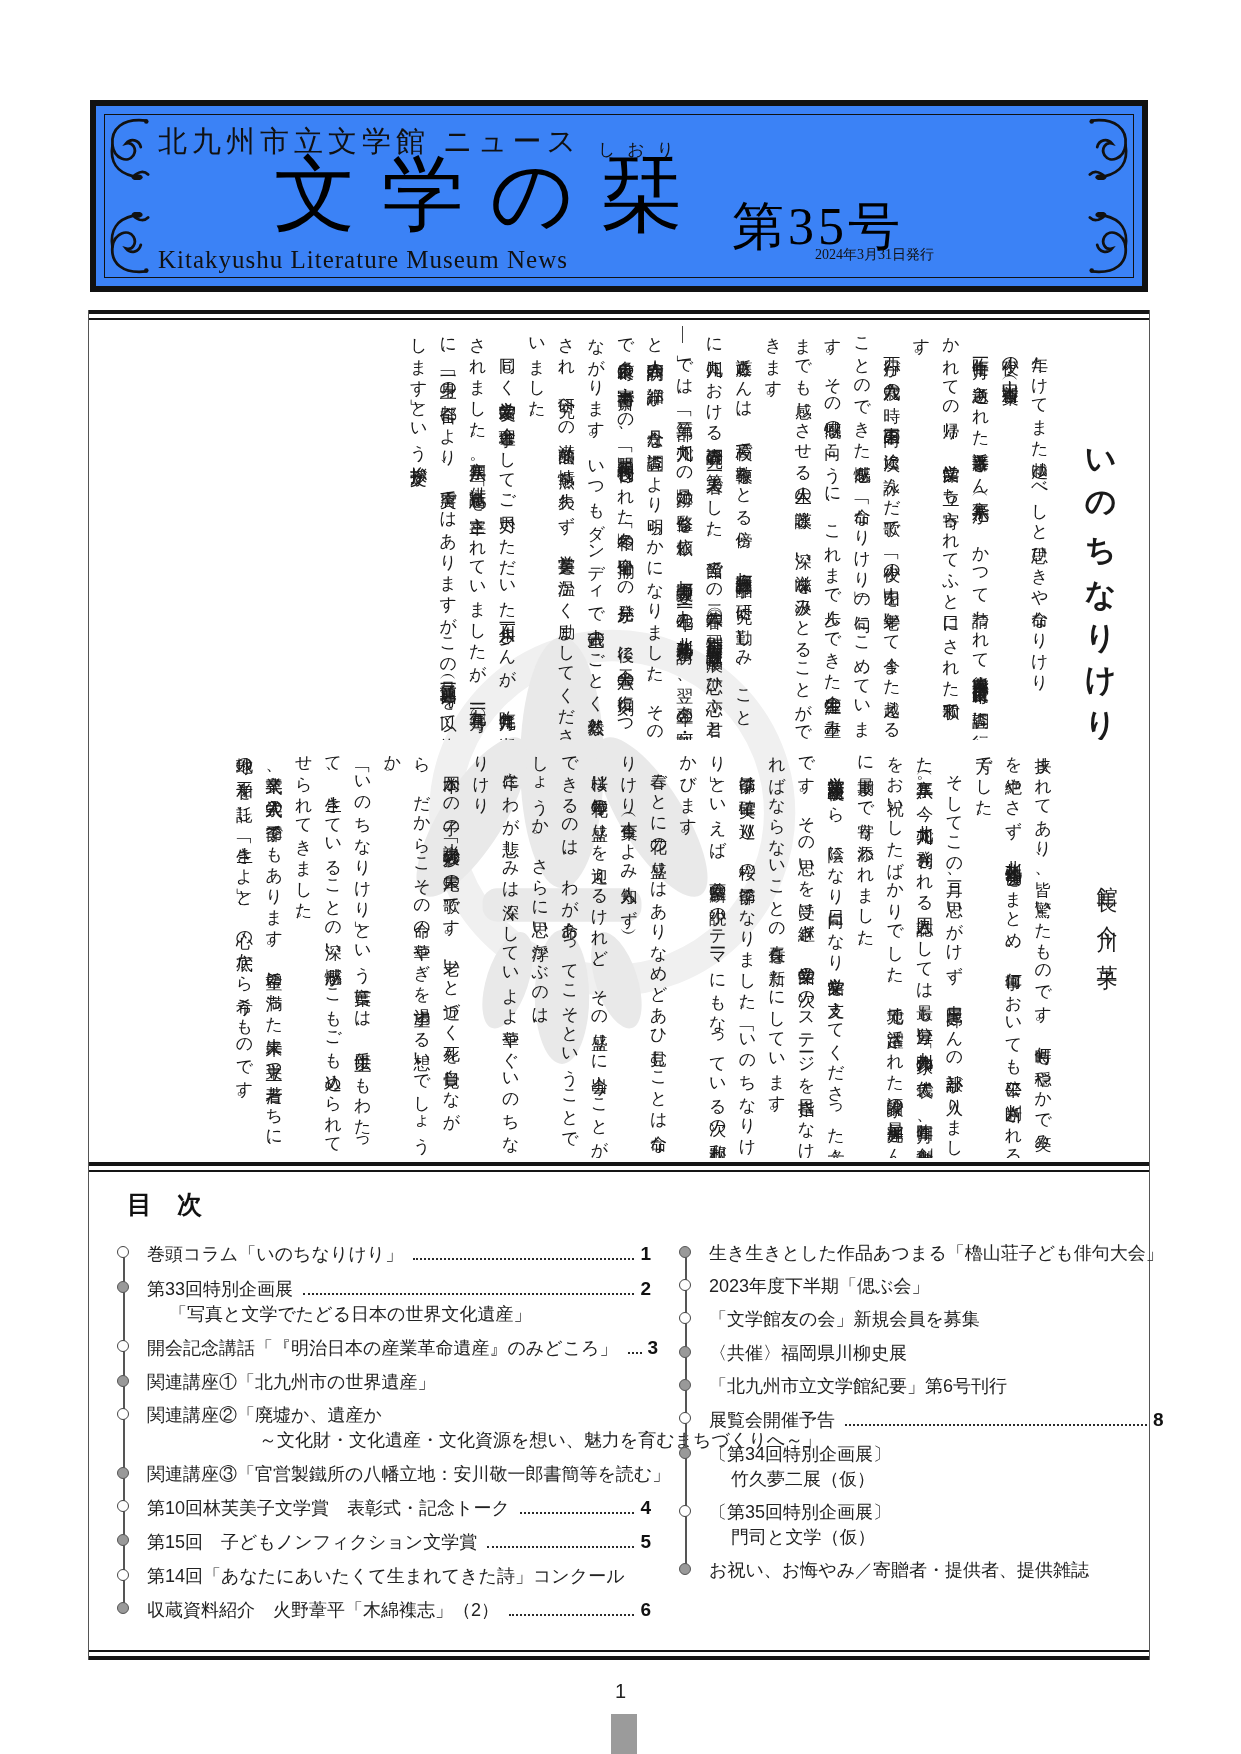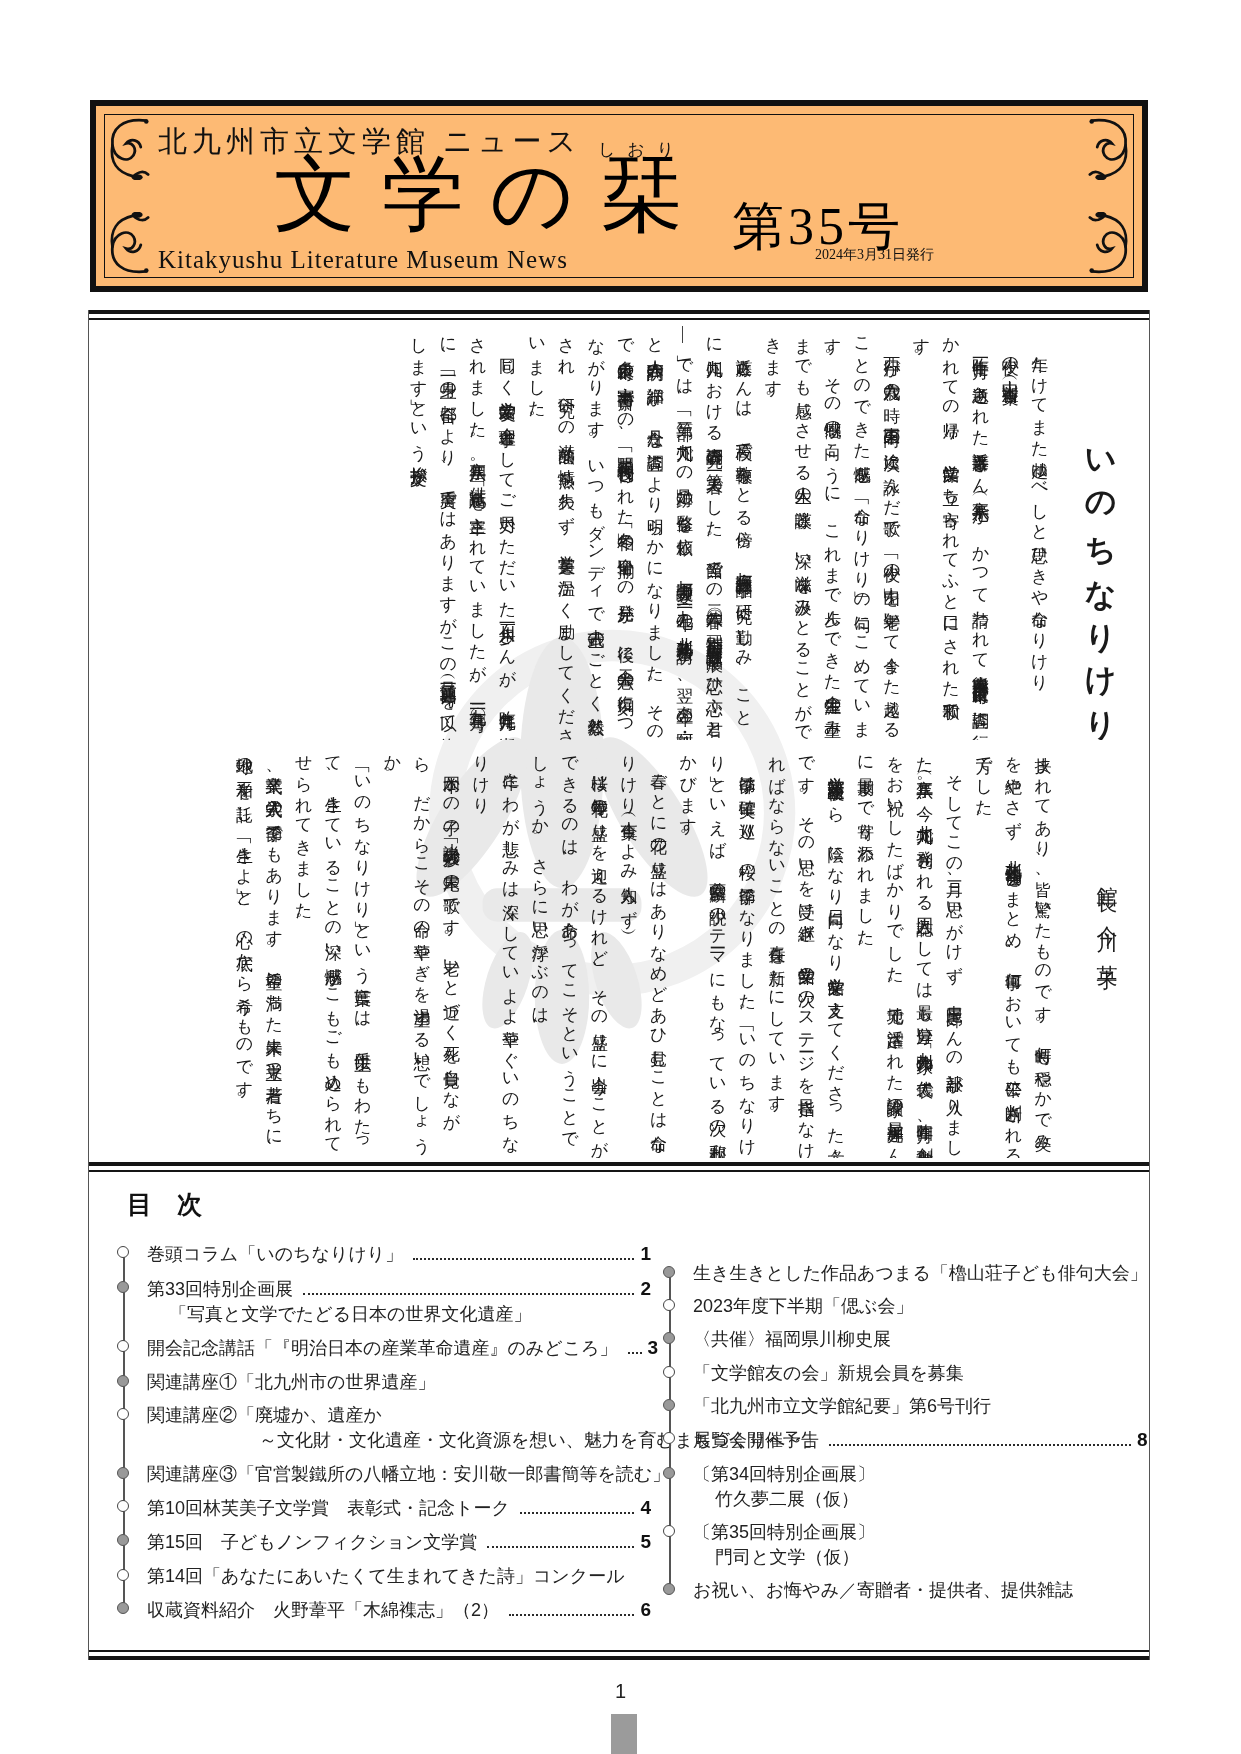--- a/index.html
+++ b/index.html
@@ -3,21 +3,21 @@
 <meta charset="utf-8">
 <style>
   html,body{margin:0;padding:0;}
   body{
     width:1241px;height:1754px;position:relative;background:#ffffff;
     font-family:"Liberation Serif", serif;color:#1a1a1a;overflow:hidden;
   }
   
   .header-box{
     position:absolute;left:90px;top:100px;width:1058px;height:192px;
-    border:6px solid #111;box-sizing:border-box;background:#fdba74;
+    border:6px solid #111;box-sizing:border-box;background:#3b82f6;
   }
   .header-inner{position:absolute;inset:8px;border:1.5px solid #111;pointer-events:none;}
   .orn{position:absolute;width:44px;height:64px;}
   .orn.tl{left:10px;top:10px;}
   .orn.tr{right:10px;top:10px;transform:scaleX(-1);}
   .orn.bl{left:10px;bottom:10px;transform:scaleY(-1);}
   .orn.br{right:10px;bottom:10px;transform:scale(-1,-1);}
   .kicker{
     position:absolute;left:62px;top:16px;font-size:29px;letter-spacing:5px;
     font-family:"Liberation Sans",sans-serif;font-weight:500;color:#111;
@@ -54,21 +54,21 @@
     padding-top:102px;margin-left:26px;margin-right:8px;
   }
   .essay-author{
     font-size:21px;letter-spacing:6px;padding-top:126px;margin-left:34px;margin-right:6px;line-height:1.4;
   }
   .essay p{margin:0;}
   .poem{text-indent:1em;}
   
   .toc{padding:8px 28px 18px;font-family:"Liberation Sans",sans-serif;color:#222;}
   .toc-heading{font-size:25px;font-weight:bold;margin:8px 0 12px 10px;color:#111;}
-  .toc-cols{display:flex;gap:12px;align-items:center;}
+  .toc-cols{display:flex;gap:28px;}
   .toc-col{position:relative;}
   .toc-col.left{width:534px;flex:none;}
   .toc-col.right{flex:1;}
   .toc ul{list-style:none;margin:0;padding:0 0 0 30px;position:relative;}
   .toc ul::before{content:"";position:absolute;left:6px;top:14px;bottom:12px;width:1.5px;background:#555;}
   .toc li{position:relative;margin:8px 0;font-size:18px;line-height:1.4;}
   .bullet{
     position:absolute;left:-30px;top:5px;width:10px;height:10px;border:1.8px solid #444;
     border-radius:50%;background:#fff;box-sizing:content-box;
   }
@@ -288,32 +288,32 @@
               <li class="no-page">
                 <span class="bullet"></span>
                 <div class="toc-main">
                   <span class="toc-label">2023年度下半期「偲ぶ会」</span>
 
                 </div>
 
               </li>
 
               <li class="no-page">
+                <span class="bullet"></span>
+                <div class="toc-main">
+                  <span class="toc-label">「文学館友の会」新規会員を募集</span>
+
+                </div>
+
+              </li>
+
+              <li class="no-page">
                 <span class="bullet filled"></span>
                 <div class="toc-main">
                   <span class="toc-label">〈共催〉福岡県川柳史展</span>
-
-                </div>
-
-              </li>
-
-              <li class="no-page">
-                <span class="bullet"></span>
-                <div class="toc-main">
-                  <span class="toc-label">「文学館友の会」新規会員を募集</span>
 
                 </div>
 
               </li>
 
               <li class="no-page">
                 <span class="bullet filled"></span>
                 <div class="toc-main">
                   <span class="toc-label">「北九州市立文学館紀要」第6号刊行</span>
 

